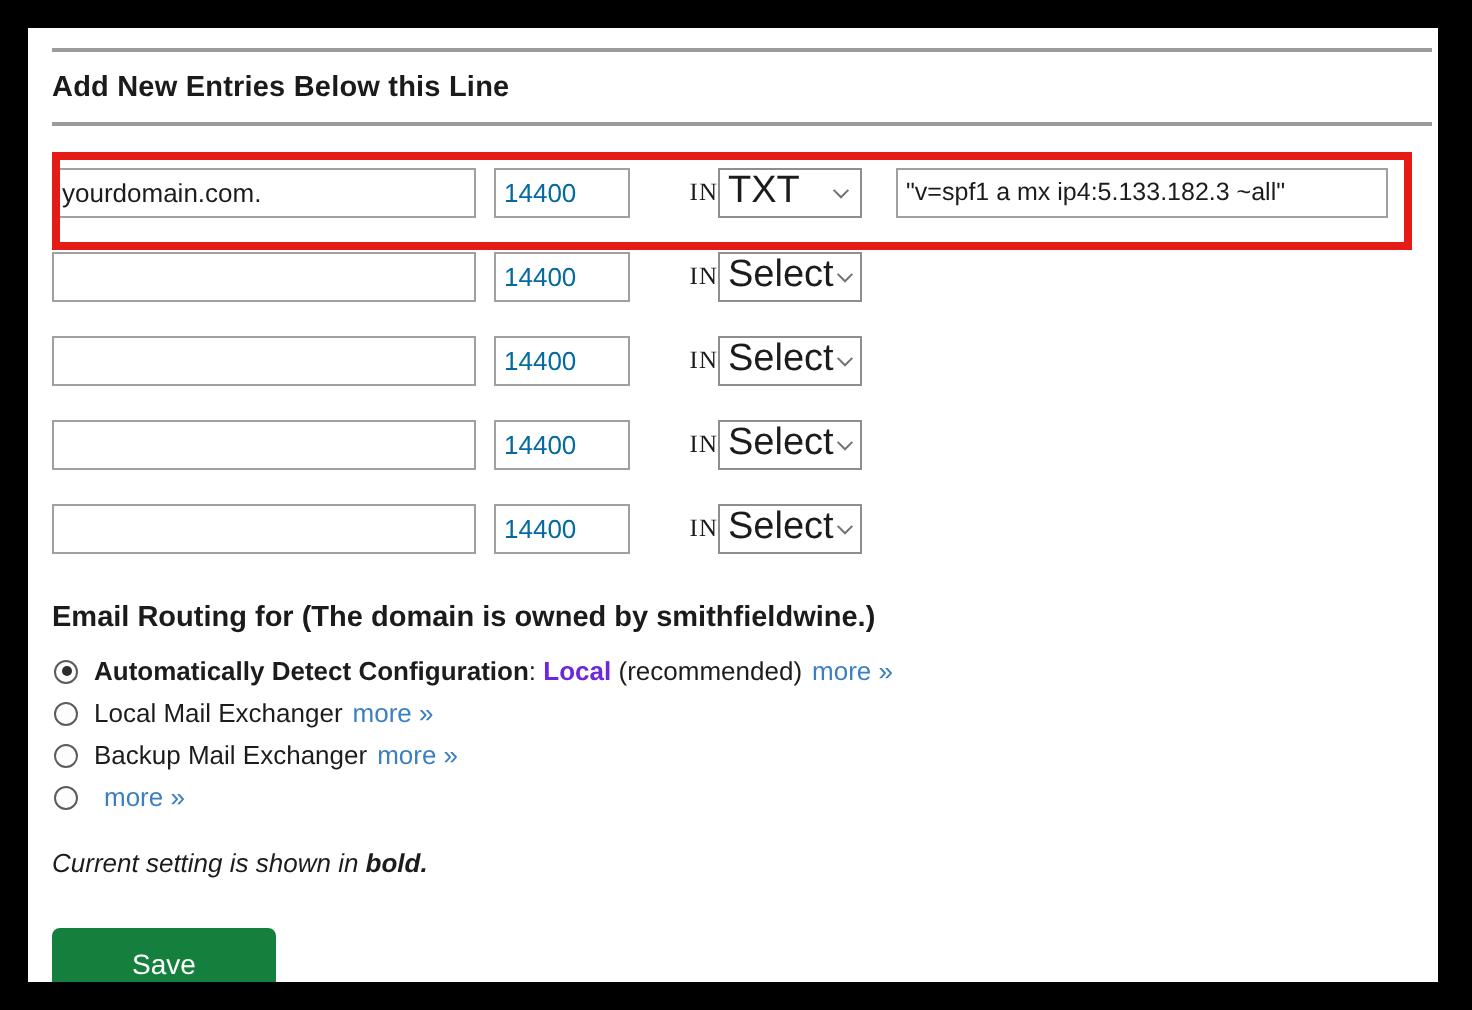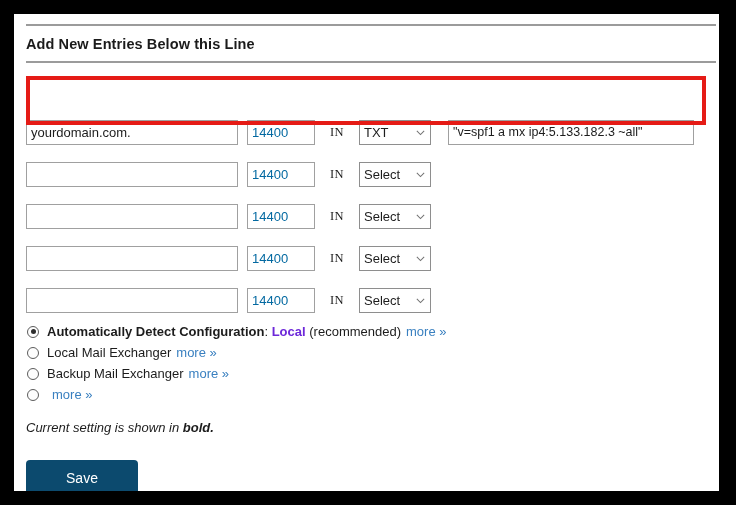--- a/index.html
+++ b/index.html
@@ -66,21 +66,20 @@
     width: 680px;
     height: 49px;
     border: 4px solid #e51b16;
     pointer-events: none;
     z-index: 5;
   }
 
   
   .rows {
     padding-top: 12px;
-    margin-top: 36px;
   }
   .row {
     display: flex;
     align-items: center;
     height: 42px;
   }
   .inp-name {
     width: 212px;
     height: 25px;
     border: 1px solid #a0a0a0;
@@ -100,38 +99,38 @@
     background: #ffffff;
     font-family: "Liberation Sans", sans-serif;
     font-size: 13px;
     color: #0369a1;
     padding: 0 4px;
     outline: none;
     border-radius: 0;
   }
   .lbl-in {
     width: 44px;
-    text-align: center;
+    text-align: right;
     font-family: "Liberation Serif", serif;
     font-size: 12.5px;
     color: #1c1c1c;
     letter-spacing: 0.5px;
   }
   .sel {
     width: 72px;
     height: 25px;
     border: 1px solid #8e8e8e;
     background: #ffffff;
     position: relative;
     display: flex;
     align-items: center;
     padding: 0 4px;
   }
   .sel-txt {
-    font-size: 13px;
+    font-size: 19px;
     color: #1c1c1c;
     flex: 1;
   }
   .chev {
     width: 11px;
     height: 11px;
     flex: 0 0 auto;
     opacity: 0.75;
   }
   .inp-value {
@@ -196,21 +195,21 @@
     color: #1c1c1c;
     margin-top: 15px;
   }
   .note b { font-weight: bold; font-style: italic; }
 
   
   .save-btn {
     margin-top: 25px;
     width: 112px;
     height: 36px;
-    background: #0c4a6e;
+    background: #15803d;
     border: none;
     border-radius: 4px;
     color: #ffffff;
     font-family: "Liberation Sans", sans-serif;
     font-size: 14px;
     cursor: pointer;
   }
 </style>
 </head>
 <body>
@@ -283,20 +282,21 @@
           <div class="sel">
             <span class="sel-txt">Select</span>
             <svg class="chev" viewBox="0 0 12 12">
               <path d="M2 4.3 L6 8.3 L10 4.3" fill="none" stroke="#444" stroke-width="1.1"></path>
             </svg>
           </div>
         </div>
 
       </div>
 
+      <div class="routing-title">Email Routing for (The domain is owned by smithfieldwine.)</div>
 
       <div>
 
         <div class="radio-line">
           <span class="radio checked"></span>
           <span class="rl-bold">Automatically Detect Configuration</span><span class="rl-plain">:</span>&nbsp;<span class="rl-local">Local</span>&nbsp;<span class="rl-plain">(recommended)</span><span class="lnk">more »</span>
         </div>
 
         <div class="radio-line">
           <span class="radio"></span>

